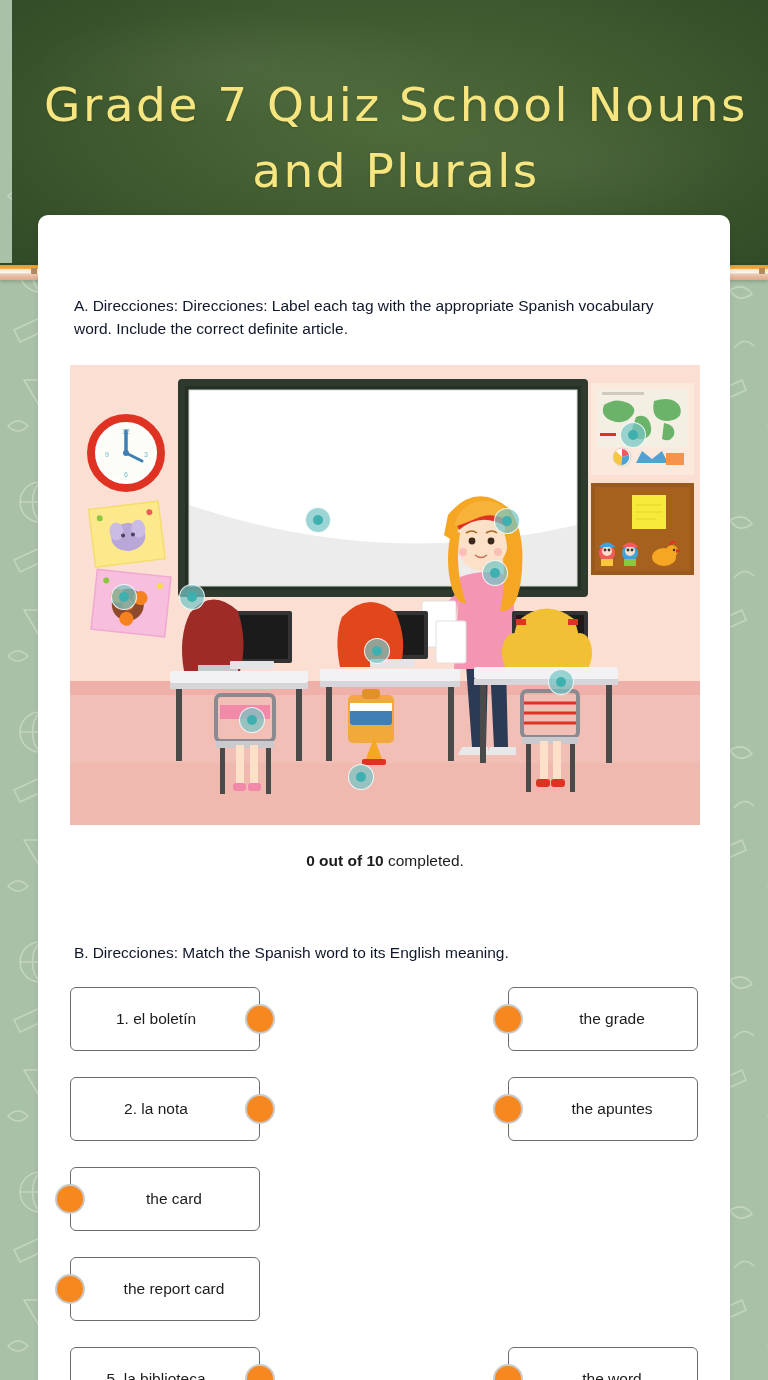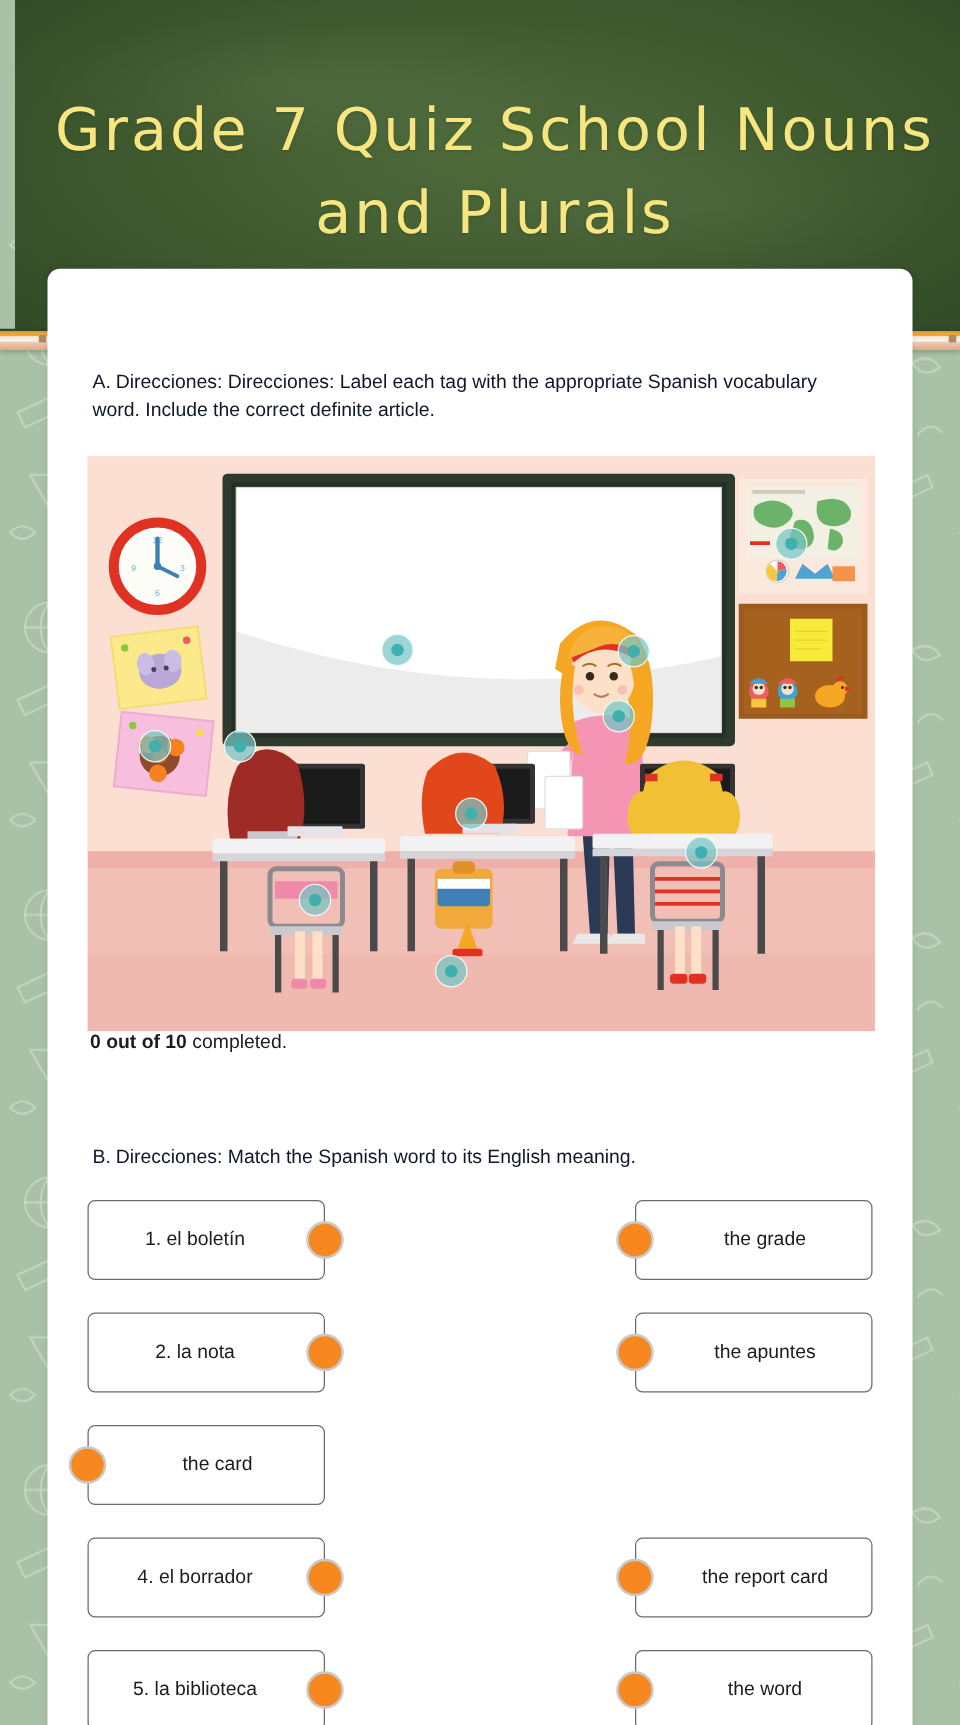--- a/index.html
+++ b/index.html
@@ -136,24 +136,25 @@
     justify-content: center;
     cursor: pointer;
   }
   .tag-marker .dot {
     width: 10px; height: 10px;
     border-radius: 50%;
     background: #3fb0b0;
   }
 
   .progress-line {
-    margin-top: 0;
+    margin-top: 27px;
     font-size: 15.5px;
     color: #1c1c1c;
     padding-left: 2px;
+    text-align: center;
   }
   .progress-line .count { font-weight: 700; }
 
   
   .section-b { padding-top: 72px; }
 
   .match-grid {
     margin-top: 22px;
   }
   .match-row {
@@ -524,24 +525,20 @@
       </div>
 
       <div class="match-row">
         <div class="match-box right">
           <span class="connector"></span>
           <span>the card</span>
         </div>
       </div>
 
       <div class="match-row">
-        <div class="match-box left">
-          <span>4. el borrador</span>
-          <span class="connector"></span>
-        </div>
         <div class="match-box right">
           <span class="connector"></span>
           <span>the report card</span>
         </div>
       </div>
 
       <div class="match-row">
         <div class="match-box left">
           <span>5. la biblioteca</span>
           <span class="connector"></span>

